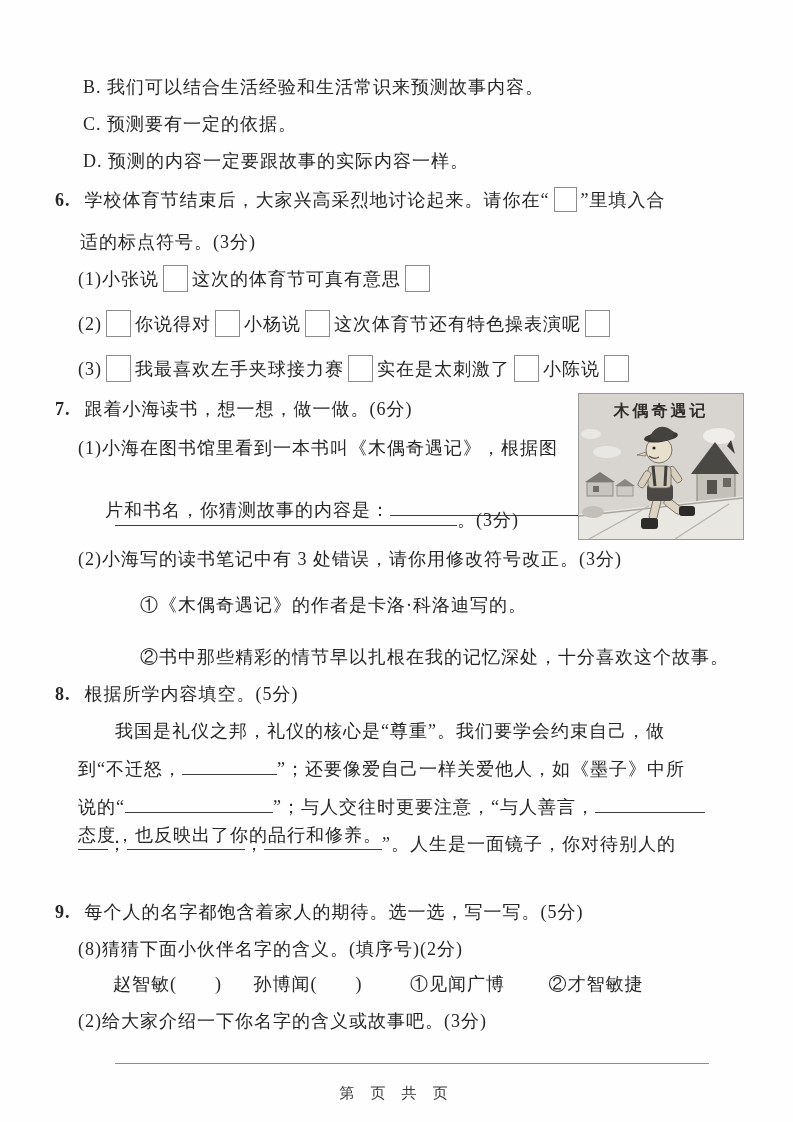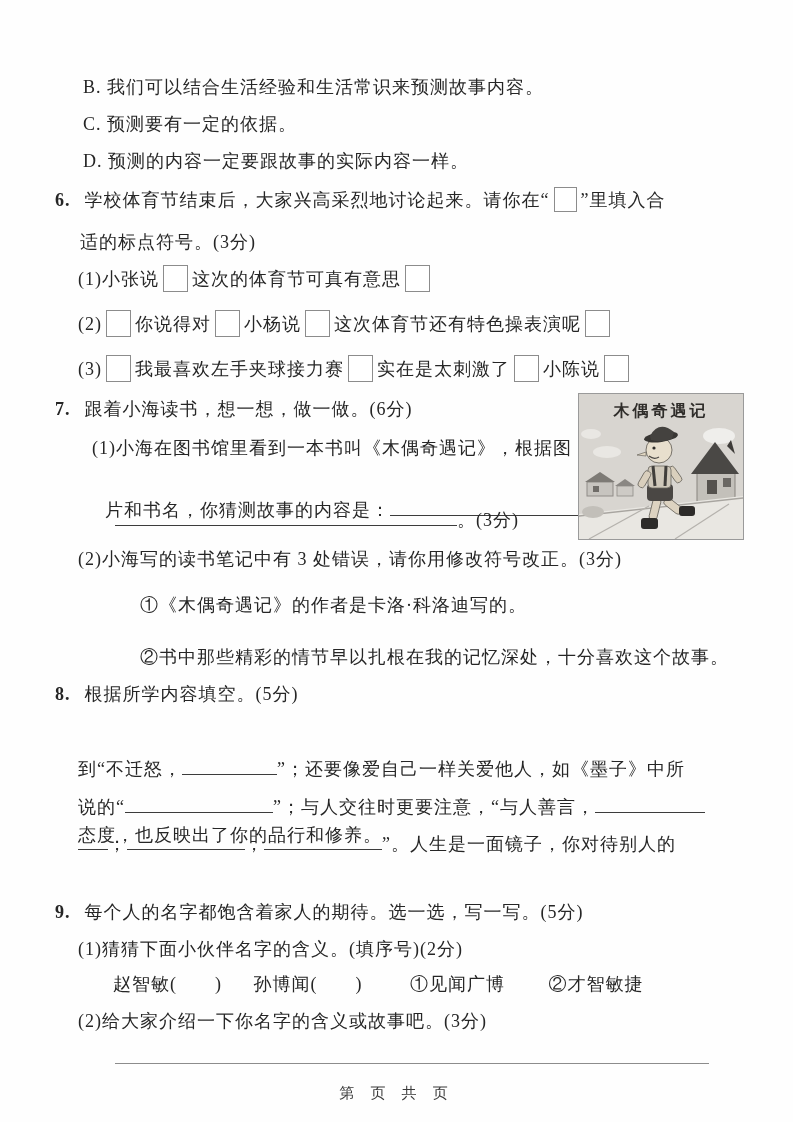--- a/index.html
+++ b/index.html
@@ -91,21 +91,21 @@
   </div>
 
   <div class="line" style="top:355px; left:78px;">
     <span>(3)</span><span class="pbox"></span><span>我最喜欢左手夹球接力赛</span><span class="pbox"></span><span>实在是太刺激了</span><span class="pbox"></span><span>小陈说</span><span class="pbox"></span>
   </div>
 
   <div class="line" style="top:396px; left:55px;">
     <span class="qnum">7.</span>
     <span>跟着小海读书，想一想，做一做。(6分)</span>
   </div>
-  <div class="line" style="top:435px; left:92px;text-align:center;">
+  <div class="line" style="top:435px; left:78px;text-align:center;">
     <span>(1)小海在图书馆里看到一本书叫《木偶奇遇记》，根据图</span>
   </div>
   <div class="line" style="top:476px; left:105px;margin-top:20px;">
     <span>片和书名，你猜测故事的内容是：</span><span class="blank" style="width:230px;"></span>
   </div>
   <div class="line" style="top:506px; left:115px;">
     <span class="blank" style="width:342px;"></span><span>。(3分)</span>
   </div>
   <div class="line" style="top:546px; left:78px;">
     <span>(2)小海写的读书笔记中有 3 处错误，请你用修改符号改正。(3分)</span>
@@ -179,39 +179,42 @@
       </g>
 
       <text x="82" y="22" text-anchor="middle" font-size="16" font-weight="bold" letter-spacing="3" fill="#2f2d2a">木偶奇遇记</text>
     </svg>
   </div>
 
   <div class="line" style="top:681px; left:55px;">
     <span class="qnum">8.</span>
     <span>根据所学内容填空。(5分)</span>
   </div>
+  <div class="line" style="top:718px; left:115px;">
+    <span>我国是礼仪之邦，礼仪的核心是“尊重”。我们要学会约束自己，做</span>
+  </div>
   <div class="line" style="top:755px; left:78px;">
     <span>到“不迁怒，</span><span class="blank" style="width:95px;"></span><span>”；还要像爱自己一样关爱他人，如《墨子》中所</span>
   </div>
   <div class="line" style="top:793px; left:78px;">
     <span>说的“</span><span class="blank" style="width:148px;"></span><span>”；与人交往时更要注意，“与人善言，</span><span class="blank" style="width:110px;"></span>
   </div>
   <div class="line" style="top:830px; left:78px;text-align:right;">
     <span class="blank" style="width:30px;"></span><span>；</span><span class="blank" style="width:118px;"></span><span>，</span><span class="blank" style="width:118px;"></span><span>”。人生是一面镜子，你对待别人的</span>
   </div>
   <div class="line" style="top:822px; left:78px;text-align:center;">
     <span>态度，也反映出了你的品行和修养。</span>
   </div>
 
   <div class="line" style="top:899px; left:55px;">
     <span class="qnum">9.</span>
     <span>每个人的名字都饱含着家人的期待。选一选，写一写。(5分)</span>
   </div>
   <div class="line" style="top:936px; left:78px;">
-    <span>(1)猜猜下面小伙伴名字的含义。(填序号)(2分)</span>
+    <span>(8)猜猜下面小伙伴名字的含义。(填序号)(2分)</span>
   </div>
   <div class="line" style="top:971px; left:113px;">
     <span style="margin-right:26px;">赵智敏(　　)</span>
     <span style="margin-right:42px;">孙博闻(　　)</span>
     <span style="margin-right:38px;">①见闻广博</span>
     <span>②才智敏捷</span>
   </div>
   <div class="line" style="top:1008px; left:78px;">
     <span>(2)给大家介绍一下你名字的含义或故事吧。(3分)</span>
   </div>

